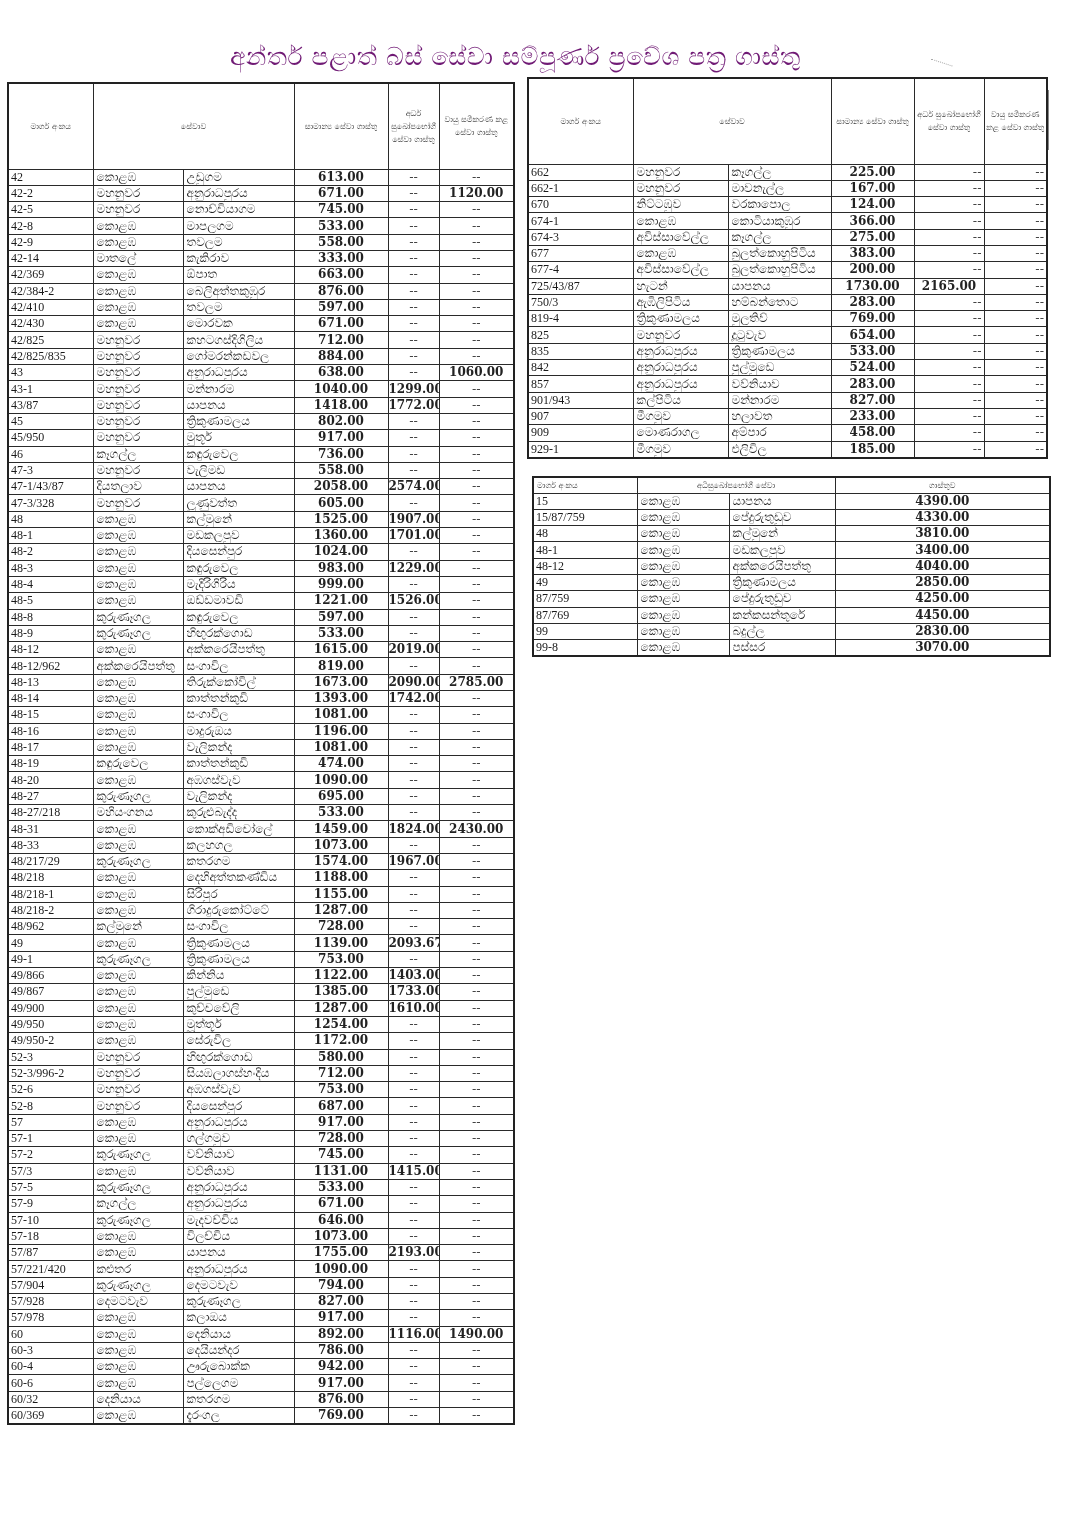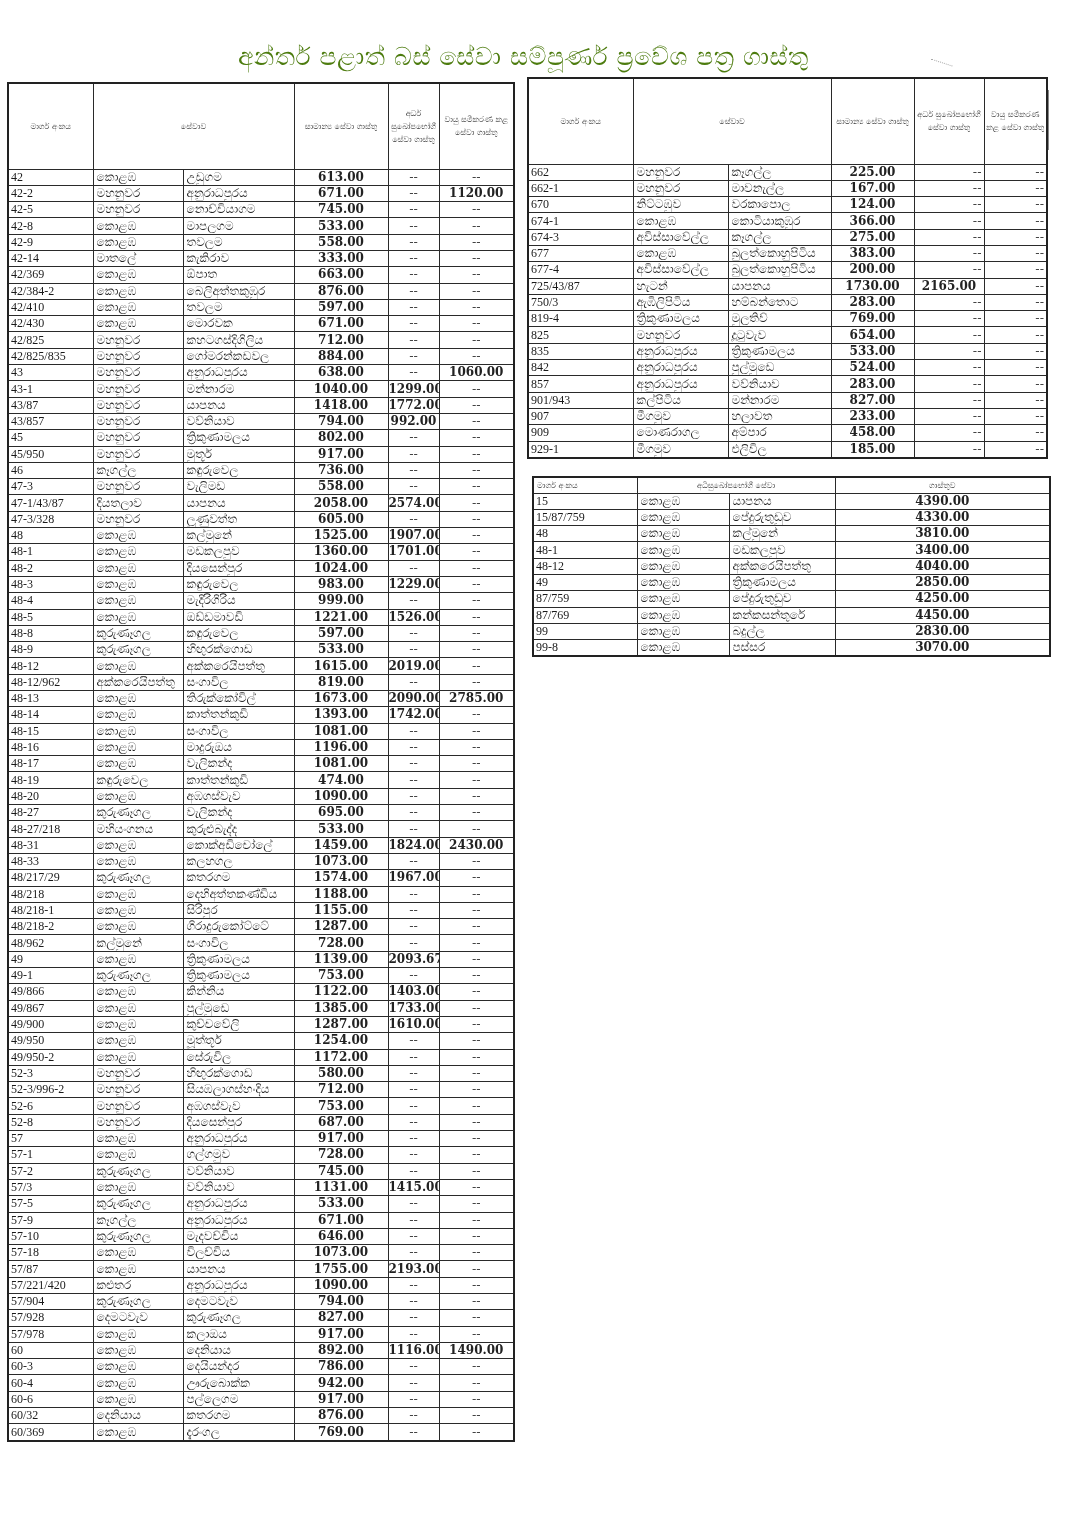--- a/index.html
+++ b/index.html
@@ -1,20 +1,20 @@
 <!DOCTYPE html>
 <html><head>
 <meta charset="utf-8">
 <style>
   html, body { margin: 0; padding: 0; background: #ffffff; }
   body { width: 1080px; height: 1518px; position: relative; overflow: hidden;
          font-family: "Liberation Serif", serif; color: #1a1a1a; }
-  .title { position: absolute; left: 238px; top: 42px; width: 600px; height: 36px;
+  .title { position: absolute; left: 230px; top: 42px; width: 600px; height: 36px;
            font-family: "DejaVu Sans", sans-serif; font-size: 25px; letter-spacing: 0.5px;
-           white-space: nowrap; color: #4d7c0f; }
+           white-space: nowrap; color: #701a75; }
   .tbl { position: absolute; border-collapse: collapse; table-layout: fixed; }
   .tbl td, .tbl th { border: 1px solid #2a2a2a; padding: 0; overflow: hidden; white-space: nowrap; }
   .tbl th { font-family: "DejaVu Sans", sans-serif; font-weight: normal; font-size: 8px;
             color: #333; text-align: center; vertical-align: middle; line-height: 13px; white-space: normal; }
   .tbl td { height: 15.3px; line-height: 15px; font-size: 12px; }
   .c-route { font-family: "Liberation Serif", serif; font-size: 12.5px; padding-left: 2px !important; text-align: left; }
   .c-si { font-family: "DejaVu Sans", sans-serif; font-size: 8.5px; padding-left: 3px !important; color: #222; }
   .c-num { font-family: "DejaVu Serif", serif; font-weight: bold; font-size: 12px; text-align: center; color: #222; }
   .c-dash { font-family: "DejaVu Sans", sans-serif; font-size: 8px; text-align: center; color: #444; }
   .c-dash-r { font-family: "DejaVu Sans", sans-serif; font-size: 8px; text-align: right; padding-right: 2px !important; color: #444; }
@@ -163,28 +163,20 @@
       </tr>
       <tr>
         <td class="c-route">43/87</td>
         <td class="c-si">මහනුවර</td>
         <td class="c-si">යාපනය</td>
         <td class="c-num">1418.00</td>
         <td class="c-num">1772.00</td>
         <td class="c-dash">--</td>
       </tr>
       <tr>
-        <td class="c-route">43/857</td>
-        <td class="c-si">මහනුවර</td>
-        <td class="c-si">වව්නියාව</td>
-        <td class="c-num">794.00</td>
-        <td class="c-num">992.00</td>
-        <td class="c-dash">--</td>
-      </tr>
-      <tr>
         <td class="c-route">45</td>
         <td class="c-si">මහනුවර</td>
         <td class="c-si">ත්‍රිකුණාමලය</td>
         <td class="c-num">802.00</td>
         <td class="c-dash">--</td>
         <td class="c-dash">--</td>
       </tr>
       <tr>
         <td class="c-route">45/950</td>
         <td class="c-si">මහනුවර</td>

